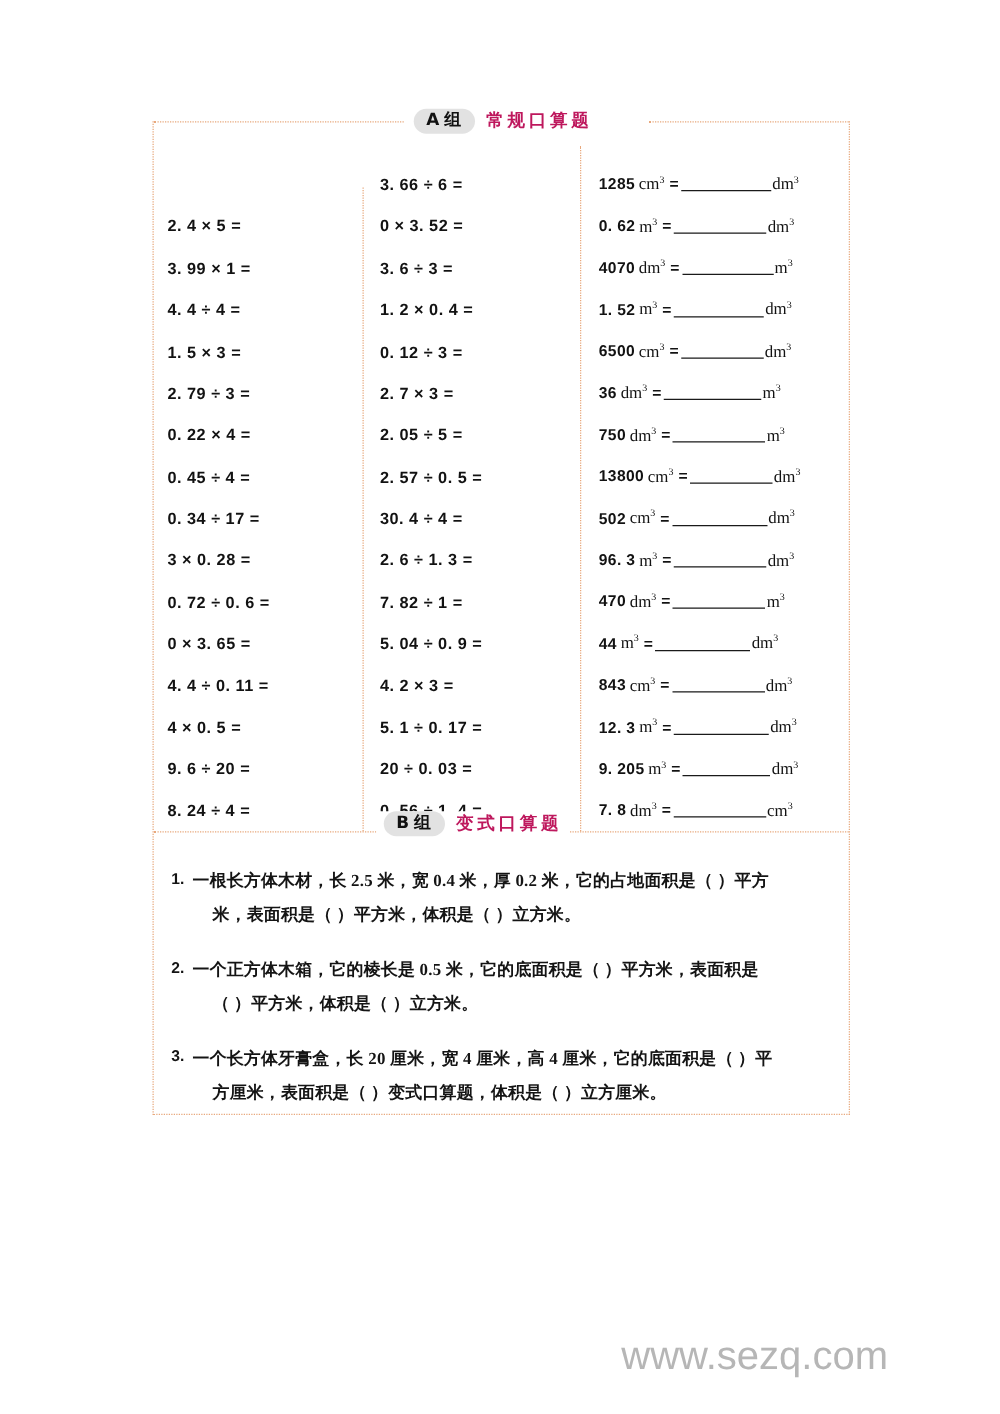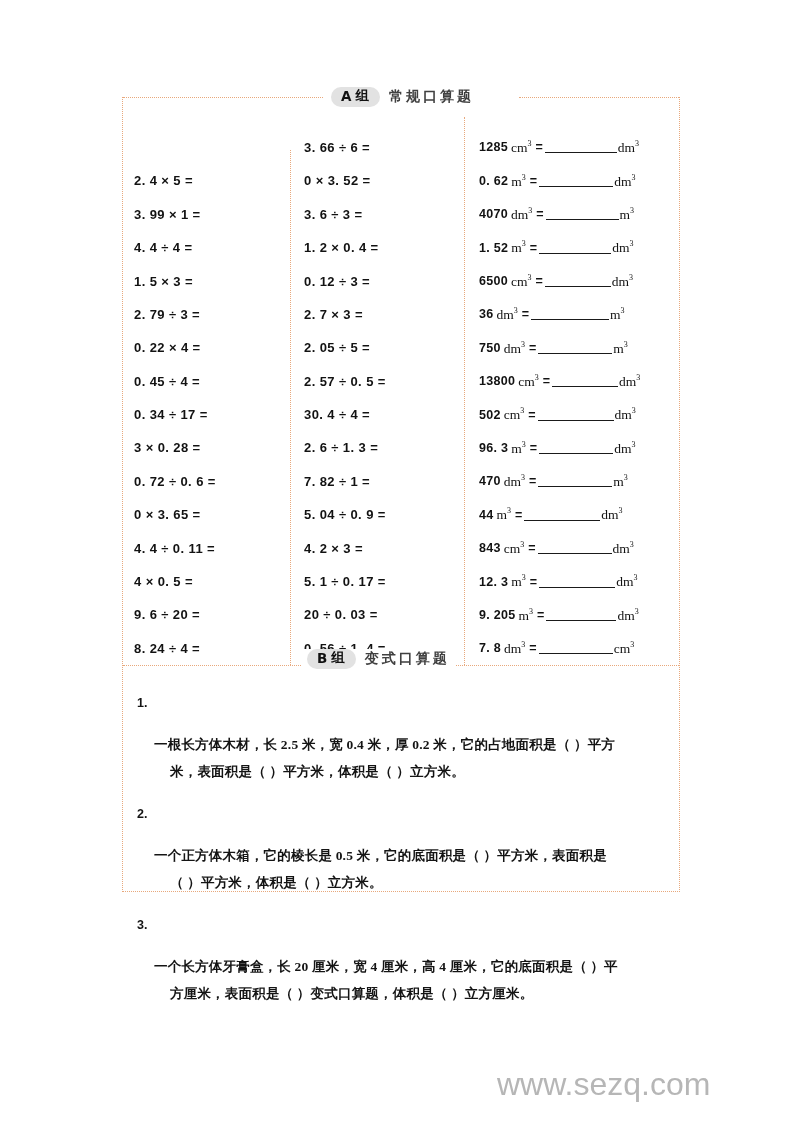--- a/index.html
+++ b/index.html
@@ -59,21 +59,21 @@
     font-size: 13.5px;
     font-weight: bold;
     color: #111;
     letter-spacing: 1px;
     line-height: 1.25;
   }
   .badge .letter { font-family: "DejaVu Sans", sans-serif; }
   .section-name {
     font-size: 14px;
     font-weight: bold;
-    color: #404040;
+    color: #be185d;
     letter-spacing: 3px;
   }
 
   #a-title { left: 202px; top: -10px; }
   #b-title { left: 178px; top: 552px; }
 
   
   .group-a {
     position: absolute;
     left: 0;
@@ -164,21 +164,20 @@
   .wp-num {
     flex: none;
     width: 17px;
     font-family: "Liberation Sans", sans-serif;
     font-size: 12.5px;
   }
   .wp-text {
     flex: 1;
     letter-spacing: 0.2px;
     text-indent: 0;
-    margin-top: 40px;
   }
   .wp-text .ln2 { display: block; padding-left: 16px; }
 
   
   .watermark {
     position: absolute;
     left: 497px;
     top: 1066px;
     font-family: "Liberation Sans", sans-serif;
     font-size: 32px;

